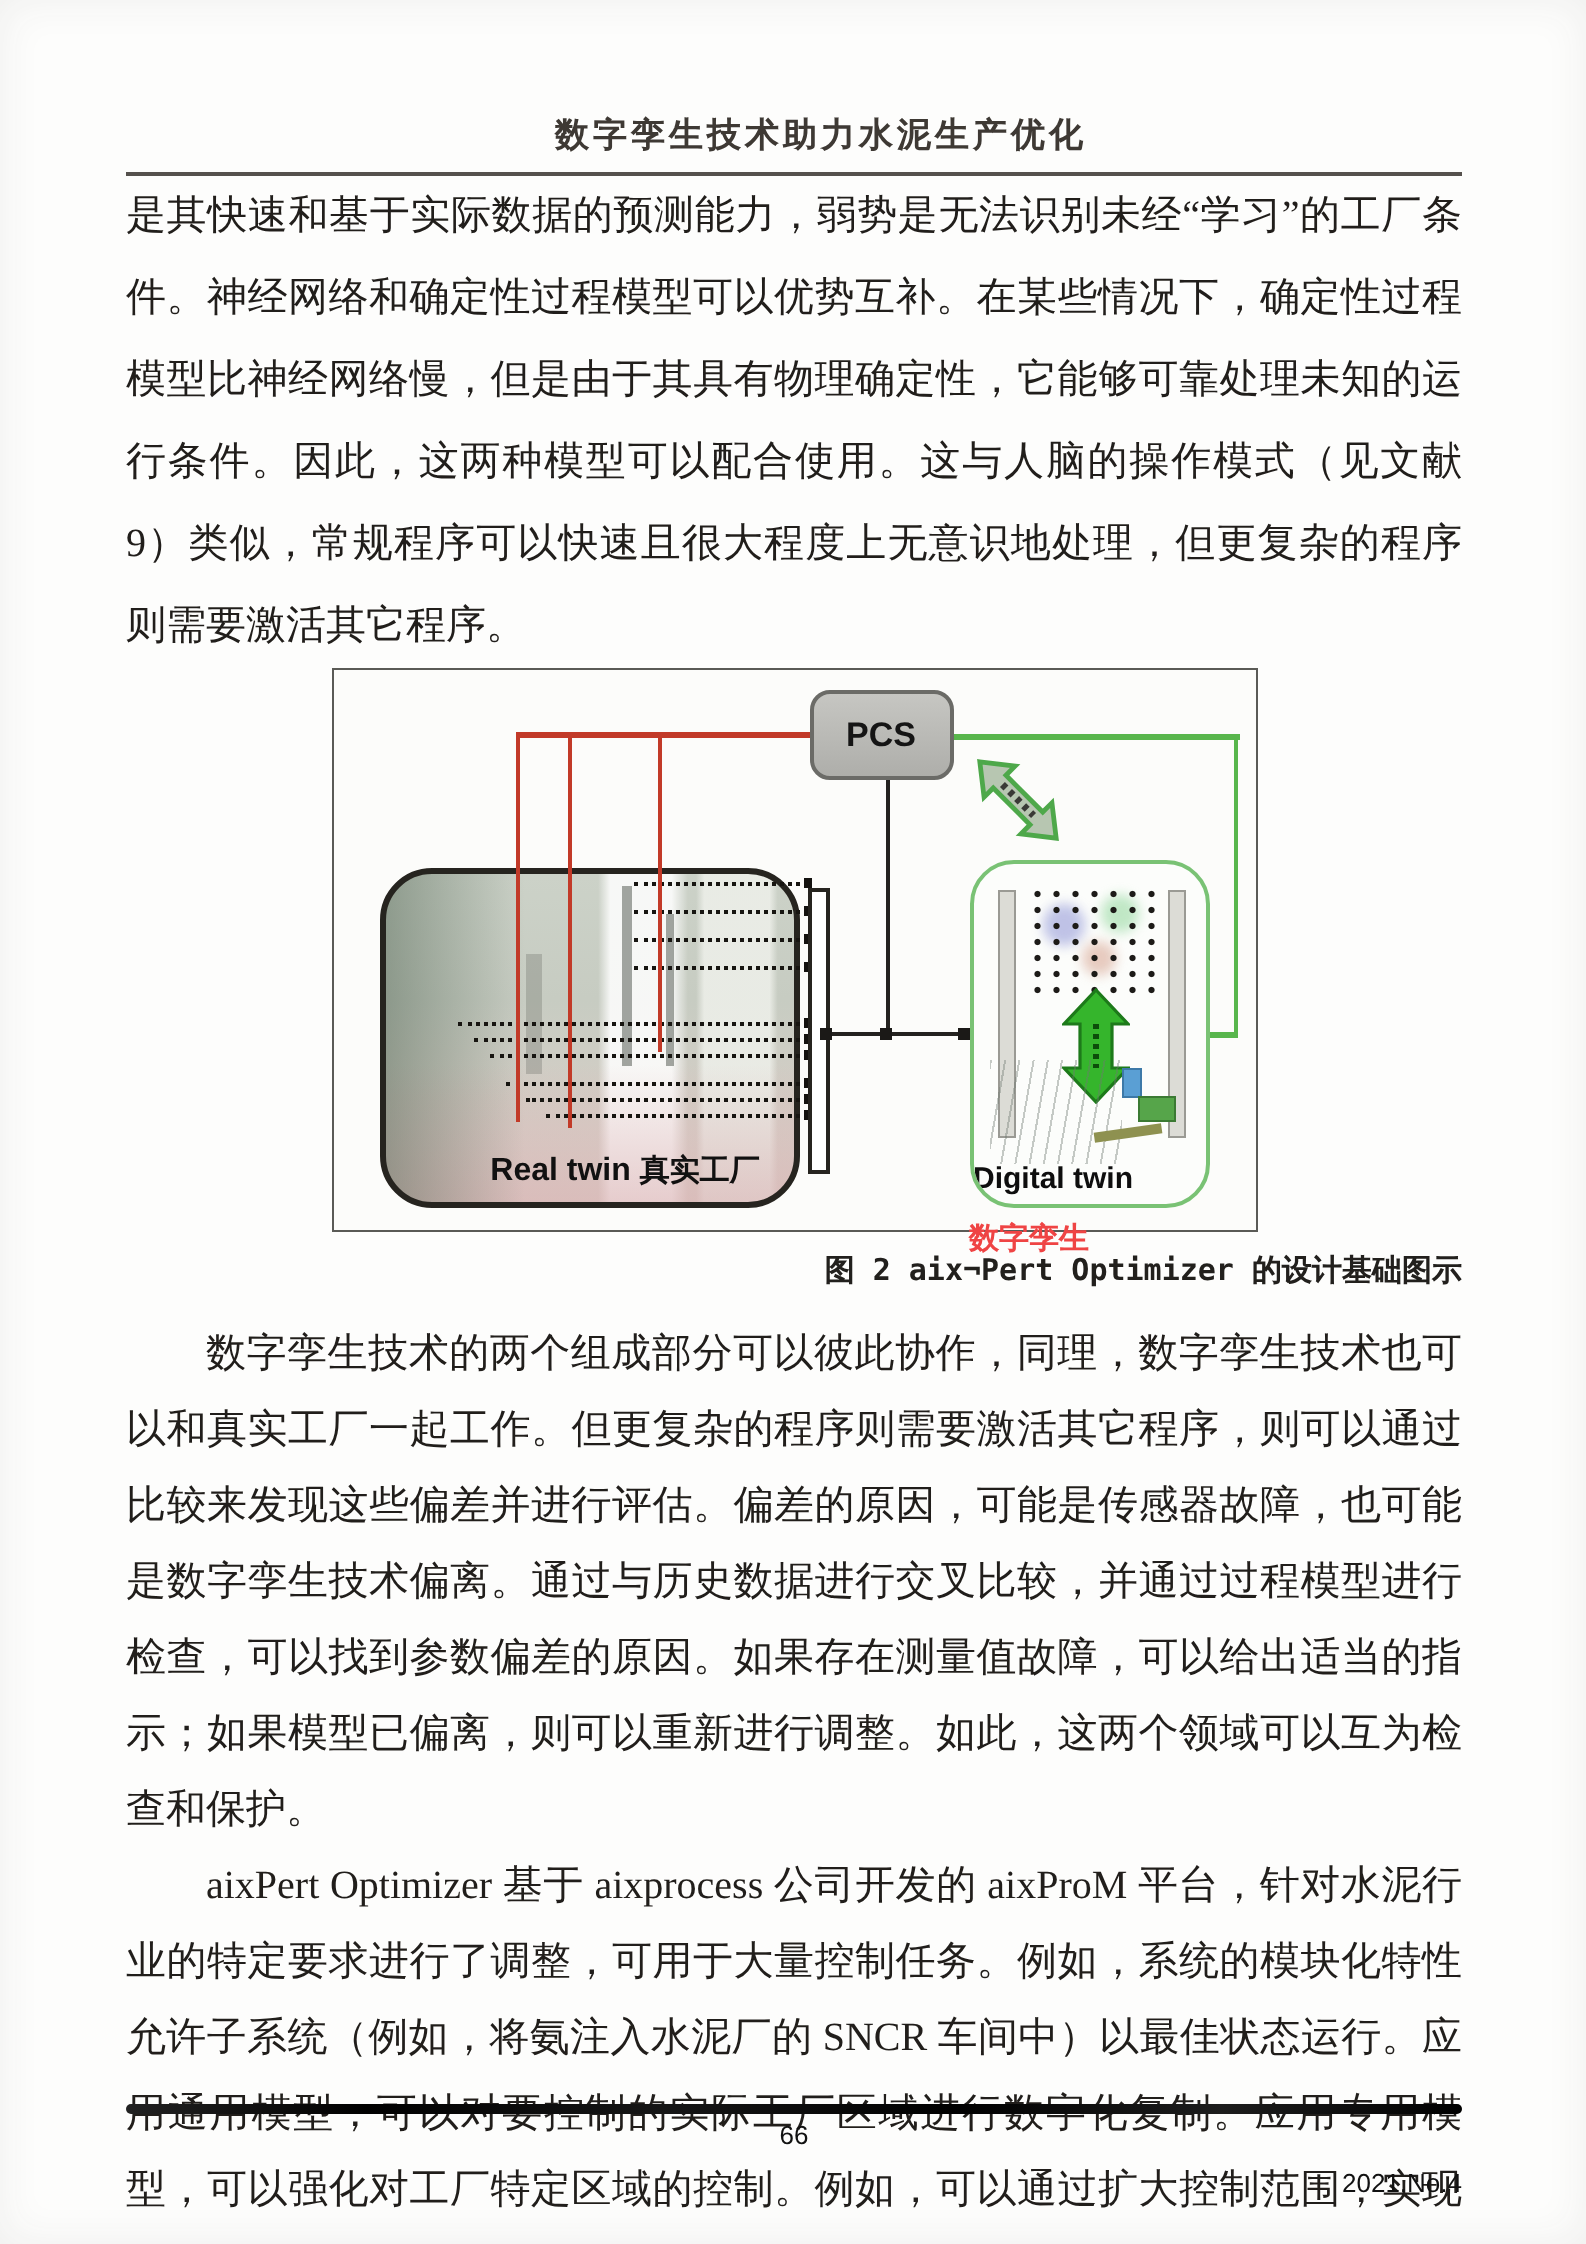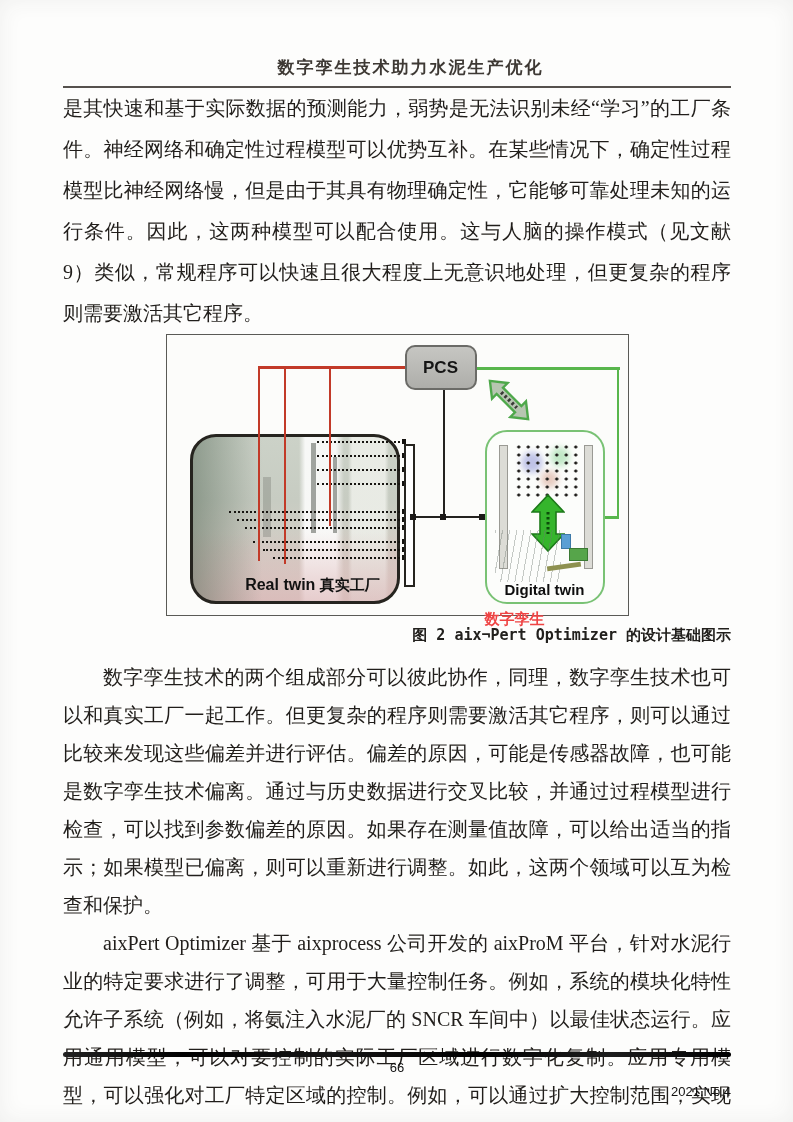--- a/index.html
+++ b/index.html
@@ -76,21 +76,21 @@
        radial-gradient(circle at 55% 70%,#d6a28f 0 8px,transparent 9px);}
   .dt-dots{position:absolute;left:26px;top:10px;width:68px;height:55px;
      background-image:radial-gradient(circle,#1d1b18 1.3px,transparent 1.8px);
      background-size:9.5px 8px;background-position:1px 1px;}
   .dt-fan{position:absolute;left:8px;top:98px;width:66px;height:52px;opacity:.6;
      background:repeating-linear-gradient(100deg,rgba(110,120,112,.65) 0 1px,transparent 1px 7px);}
   .dt-mach1{position:absolute;left:74px;top:102px;width:8px;height:13px;background:#5a9fd4;border:1px solid #3d79a8;}
   .dt-mach2{position:absolute;left:82px;top:116px;width:17px;height:11px;background:#56a54a;border:1px solid #3b7a33;}
   .dt-mach3{position:absolute;left:60px;top:132px;width:34px;height:5px;background:#8e9150;transform:rotate(-8deg);}
   .dt-arrow{position:absolute;left:44px;top:62px;width:34px;height:58px;}
-  .dt-label{position:absolute;left:0;right:0;top:149px;text-align:center;
+  .dt-label{position:absolute;left:0;right:0;top:149px;text-align:left;
      font-family:"Liberation Sans","DejaVu Sans",sans-serif;font-weight:bold;font-size:15px;color:#0e0e0e;}
   .dt-label-zh{left:318px;top:275px;width:120px;text-align:left;font-size:15px;font-weight:bold;
      color:#ef4444;z-index:6;font-family:"Liberation Sans","DejaVu Sans",sans-serif;}
   
   figcaption{margin-top:10px;text-align:right;font-size:15px;font-weight:600;color:#22201d;
      font-family:"DejaVu Sans Mono","Liberation Mono",monospace;letter-spacing:0px;}
   
   .footer{position:absolute;left:63px;right:62px;top:1052px;height:40px;
      font-family:"Liberation Sans","DejaVu Sans",sans-serif;}
   .footer-rule{height:5px;background:linear-gradient(90deg,#222 0%,#000 18%,#161616 40%,#000 62%,#1d1d1d 82%,#000 100%);

